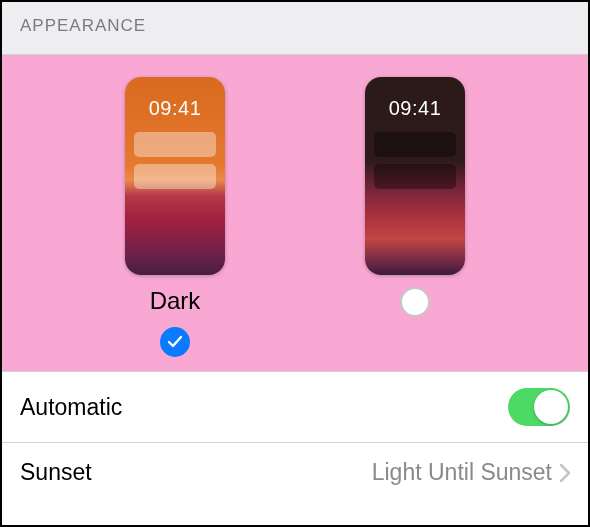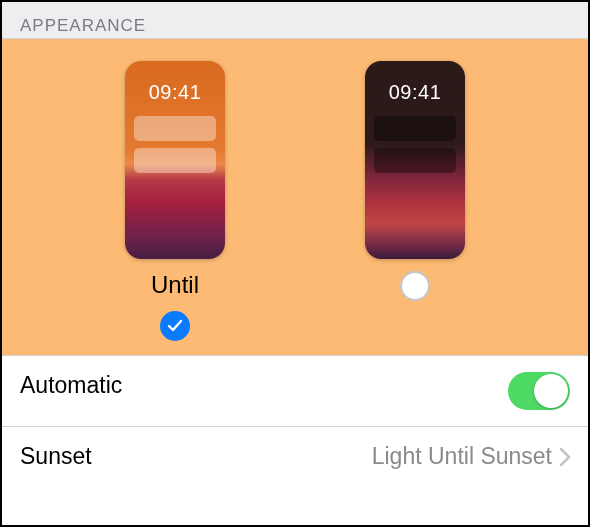--- a/index.html
+++ b/index.html
@@ -9,29 +9,29 @@
       width: 590px;
       height: 527px;
       border: 2px solid #000;
       overflow: hidden;
     }
     .section-header {
       background: #eeeef0;
       color: #7a7a80;
       font-size: 17px;
       letter-spacing: 1px;
-      padding: 14px 18px 2px;
+      padding: 14px 18px 18px;
       border-bottom: 1px solid #d0d0d4;
     }
     .appearance-options {
       display: flex;
       justify-content: center;
       gap: 120px;
       padding: 22px 0 14px;
-      background: #fdba74;
+      background: #f9a8d4;
     }
     .option-col {
       display: flex;
       flex-direction: column;
       align-items: center;
       width: 120px;
     }
     .phone-preview {
       width: 100px;
       height: 198px;
@@ -88,21 +88,21 @@
     .radio-selected {
       background: #0a7aff;
     }
     .radio-unselected {
       background: #fff;
       border: 2px solid #c6c6c8;
     }
     .radio svg { width: 16px; height: 16px; }
     .row {
       display: flex;
-      align-items: flex-start;
+      align-items: center;
       justify-content: space-between;
       padding: 16px 18px 16px 18px;
       border-top: 1px solid #d0d0d4;
       background: #fff;
     }
     .row-label {
       font-size: 23px;
       color: #000;
     }
     .switch {
@@ -146,21 +146,21 @@
 
 <div class="appearance-options">
   <div class="option-col">
     <div class="phone-preview preview-light">
       <div class="preview-time">09:41</div>
       <div class="notif-bars">
         <div class="notif-bar notif-light"></div>
         <div class="notif-bar notif-light"></div>
       </div>
     </div>
-    <div class="option-label">Until</div>
+    <div class="option-label">Dark</div>
     <div class="radio radio-selected">
       <svg viewBox="0 0 16 16">
           <path d="M2 8 L6 12 L14 3" stroke="#fff" stroke-width="2.4" fill="none" stroke-linecap="round" stroke-linejoin="round"></path>
         </svg>
     </div>
   </div>
 
   <div class="option-col">
     <div class="phone-preview preview-dark">
       <div class="preview-time">09:41</div>

